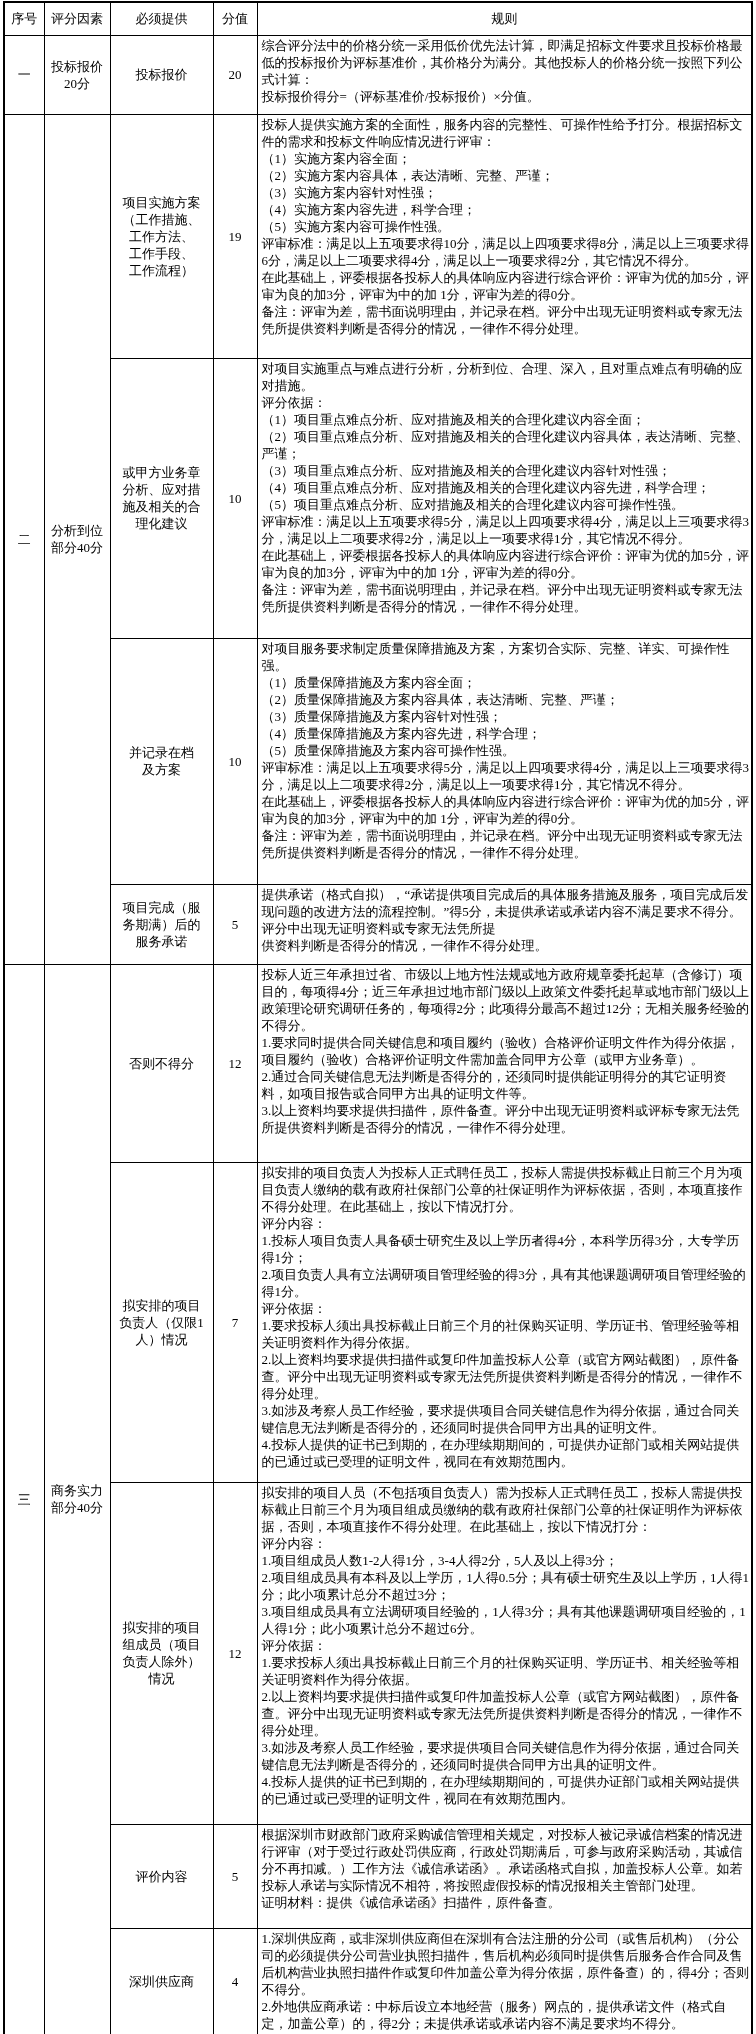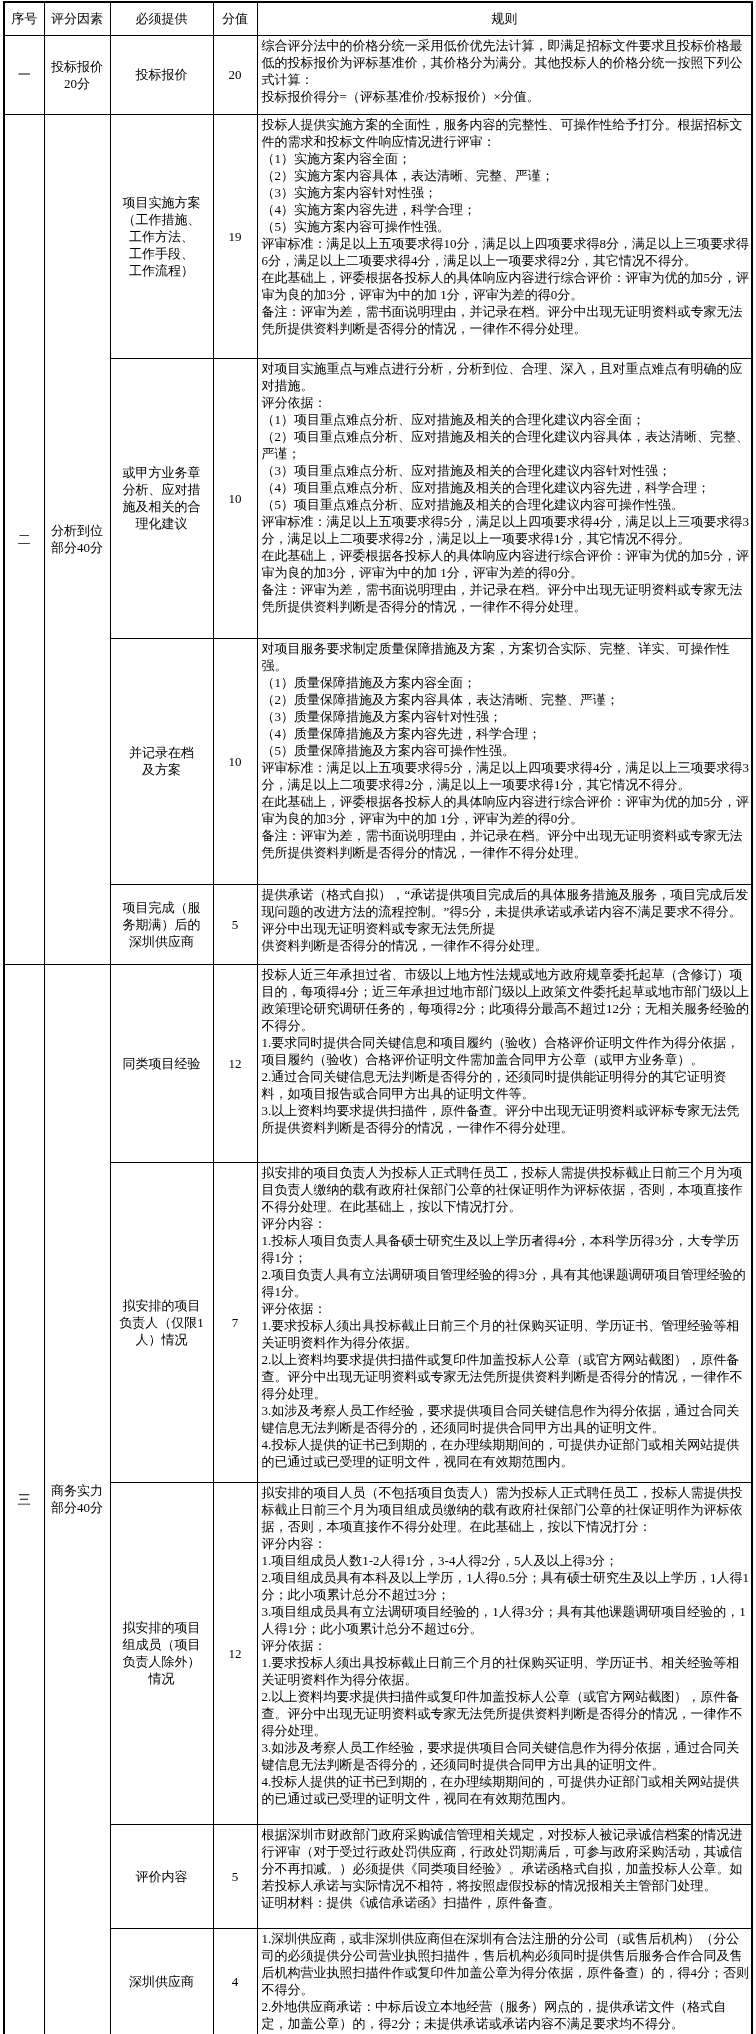--- a/index.html
+++ b/index.html
@@ -93,31 +93,31 @@
 （3）质量保障措施及方案内容针对性强；
 （4）质量保障措施及方案内容先进，科学合理；
 （5）质量保障措施及方案内容可操作性强。
 评审标准：满足以上五项要求得5分，满足以上四项要求得4分，满足以上三项要求得3分，满足以上二项要求得2分，满足以上一项要求得1分，其它情况不得分。
 在此基础上，评委根据各投标人的具体响应内容进行综合评价：评审为优的加5分，评审为良的加3分，评审为中的加 1分，评审为差的得0分。
 备注：评审为差，需书面说明理由，并记录在档。评分中出现无证明资料或专家无法凭所提供资料判断是否得分的情况，一律作不得分处理。</td>
     </tr>
     <tr style="height:80px">
       <td>项目完成（服
 务期满）后的
-深圳供应商</td>
+服务承诺</td>
       <td>5</td>
       <td class="rules">提供承诺（格式自拟），“承诺提供项目完成后的具体服务措施及服务，项目完成后发现问题的改进方法的流程控制。”得5分，未提供承诺或承诺内容不满足要求不得分。评分中出现无证明资料或专家无法凭所提
 供资料判断是否得分的情况，一律作不得分处理。</td>
     </tr>
 
     <tr style="height:198px">
       <td class="sec" rowspan="5">三</td>
       <td class="sec" rowspan="5">商务实力
 部分40分</td>
-      <td>同类项目经验</td>
+      <td>否则不得分</td>
       <td>12</td>
       <td class="rules">投标人近三年承担过省、市级以上地方性法规或地方政府规章委托起草（含修订）项目的，每项得4分；近三年承担过地市部门级以上政策文件委托起草或地市部门级以上政策理论研究调研任务的，每项得2分；此项得分最高不超过12分；无相关服务经验的不得分。
 1.要求同时提供合同关键信息和项目履约（验收）合格评价证明文件作为得分依据，项目履约（验收）合格评价证明文件需加盖合同甲方公章（或甲方业务章）。
 2.通过合同关键信息无法判断是否得分的，还须同时提供能证明得分的其它证明资料，如项目报告或合同甲方出具的证明文件等。
 3.以上资料均要求提供扫描件，原件备查。评分中出现无证明资料或评标专家无法凭所提供资料判断是否得分的情况，一律作不得分处理。</td>
     </tr>
     <tr style="height:320px">
       <td>拟安排的项目
 负责人（仅限1
 人）情况</td>
@@ -145,21 +145,21 @@
 3.项目组成员具有立法调研项目经验的，1人得3分；具有其他课题调研项目经验的，1人得1分；此小项累计总分不超过6分。
 评分依据：
 1.要求投标人须出具投标截止日前三个月的社保购买证明、学历证书、相关经验等相关证明资料作为得分依据。
 2.以上资料均要求提供扫描件或复印件加盖投标人公章（或官方网站截图），原件备查。评分中出现无证明资料或专家无法凭所提供资料判断是否得分的情况，一律作不得分处理。
 3.如涉及考察人员工作经验，要求提供项目合同关键信息作为得分依据，通过合同关键信息无法判断是否得分的，还须同时提供合同甲方出具的证明文件。
 4.投标人提供的证书已到期的，在办理续期期间的，可提供办证部门或相关网站提供的已通过或已受理的证明文件，视同在有效期范围内。</td>
     </tr>
     <tr style="height:104px">
       <td>评价内容</td>
       <td>5</td>
-      <td class="rules">根据深圳市财政部门政府采购诚信管理相关规定，对投标人被记录诚信档案的情况进行评审（对于受过行政处罚供应商，行政处罚期满后，可参与政府采购活动，其诚信分不再扣减。）必须提供《同类项目经验》。承诺函格式自拟，加盖投标人公章。如若投标人承诺与实际情况不相符，将按照虚假投标的情况报相关主管部门处理。
+      <td class="rules">根据深圳市财政部门政府采购诚信管理相关规定，对投标人被记录诚信档案的情况进行评审（对于受过行政处罚供应商，行政处罚期满后，可参与政府采购活动，其诚信分不再扣减。）工作方法《诚信承诺函》。承诺函格式自拟，加盖投标人公章。如若投标人承诺与实际情况不相符，将按照虚假投标的情况报相关主管部门处理。
 证明材料：提供《诚信承诺函》扫描件，原件备查。</td>
     </tr>
     <tr style="height:106px">
       <td>深圳供应商</td>
       <td>4</td>
       <td class="rules">1.深圳供应商，或非深圳供应商但在深圳有合法注册的分公司（或售后机构）（分公司的必须提供分公司营业执照扫描件，售后机构必须同时提供售后服务合作合同及售后机构营业执照扫描件作或复印件加盖公章为得分依据，原件备查）的，得4分；否则不得分。
 2.外地供应商承诺：中标后设立本地经营（服务）网点的，提供承诺文件（格式自定，加盖公章）的，得2分；未提供承诺或承诺内容不满足要求均不得分。</td>
     </tr>
   </tbody>
     </table>

